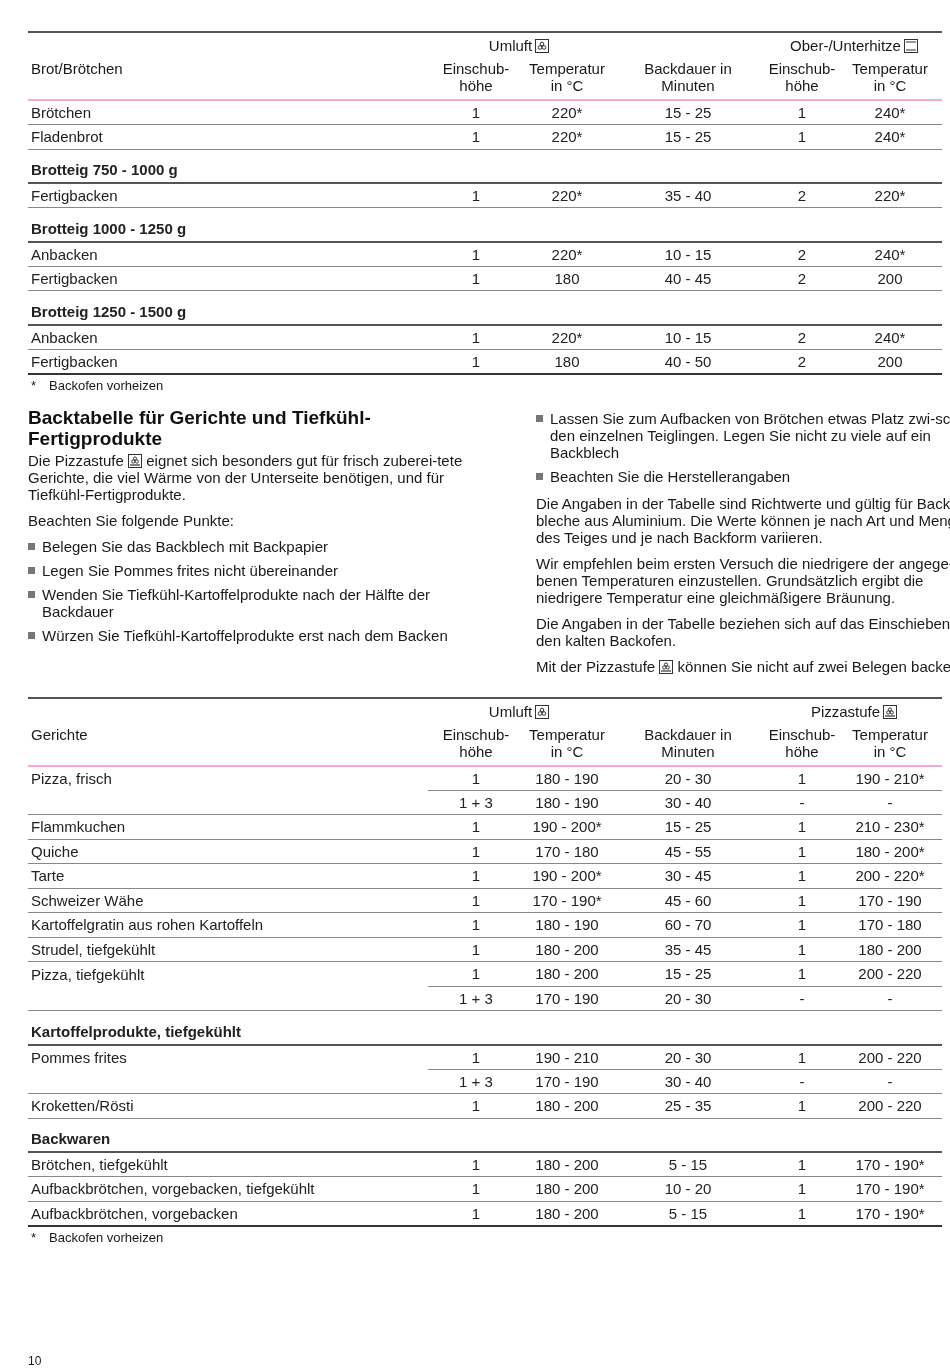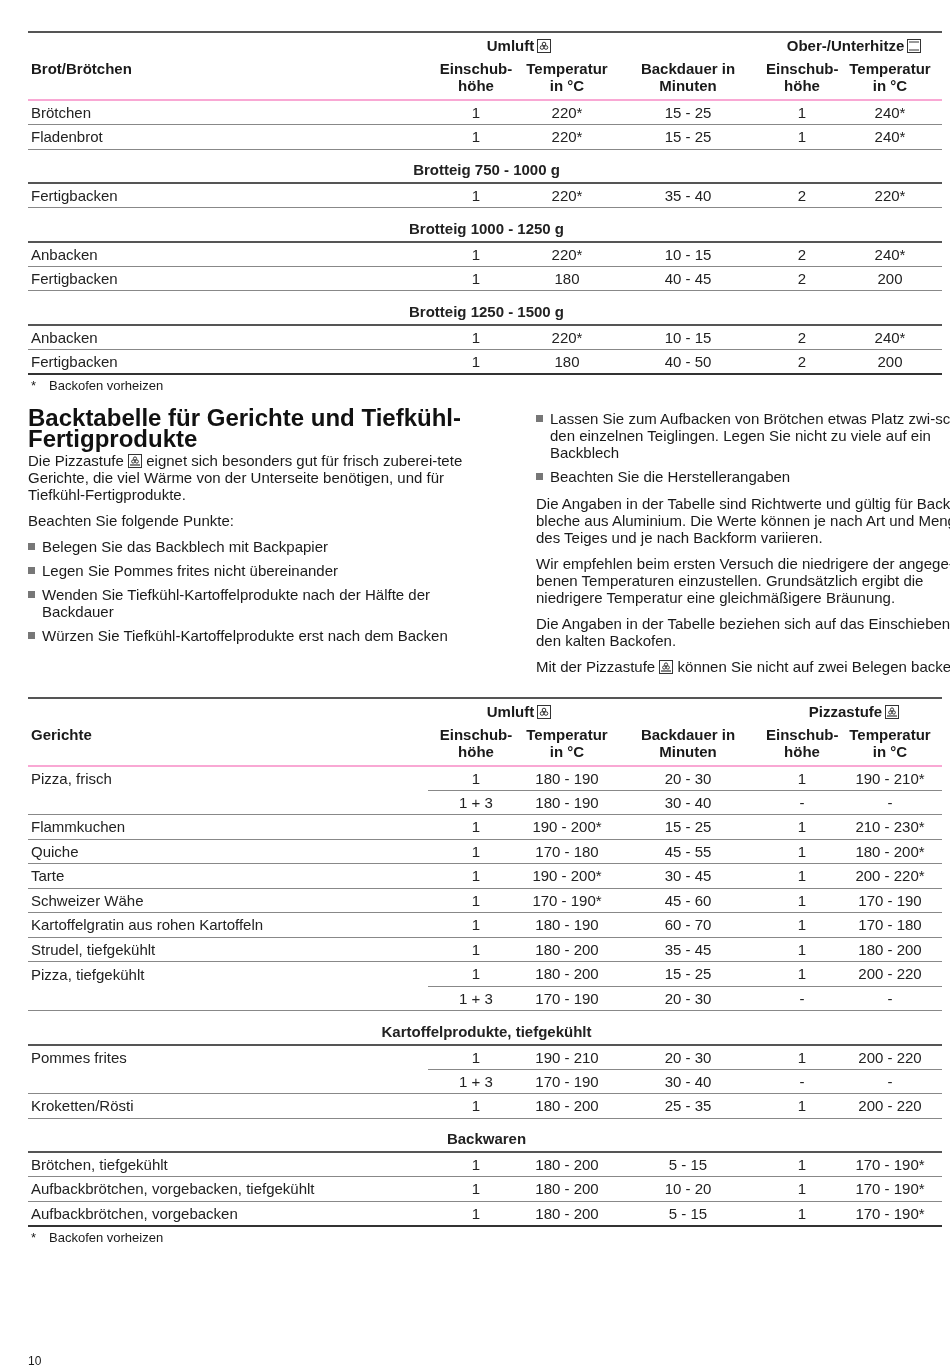--- a/index.html
+++ b/index.html
@@ -21,21 +21,21 @@
     font-size: 15px;
   }
   table.bake col.c-name { width: 400px; }
   table.bake col.c-einsch { width: 96px; }
   table.bake col.c-temp { width: 86px; }
   table.bake col.c-dauer { width: 156px; }
   table.bake col.c-einsch2 { width: 72px; }
   table.bake col.c-temp2 { width: 104px; }
 
   table.bake th {
-    font-weight: bold;
+    font-weight: normal;
     font-size: 15px;
     text-align: center;
     line-height: 17px;
     vertical-align: top;
     padding: 0;
   }
   table.bake th.left { text-align: left; padding-left: 3px; }
   tr.group-head th { height: 28px; padding-top: 4px; }
   tr.col-head th { height: 40px; padding-bottom: 4px; vertical-align: top;}
   tr.top-rule th { border-top: 2px solid #555; }
@@ -48,21 +48,21 @@
     font-size: 15px;
     color: #222;
     border-bottom: 1.5px solid #888;
     white-space: nowrap;
     font-stretch: condensed;
   }
   table.bake td.name { text-align: left; padding-left: 3px; }
   table.bake tr.firstpart td.name { border-bottom: none; }
   table.bake tr.section td {
     font-weight: bold;
-    text-align: center;
+    text-align: left;
     padding-left: 3px;
     height: 34px;
     vertical-align: bottom;
     padding-bottom: 4px;
     border-bottom: 2px solid #555;
   }
   table.bake tr.last td { border-bottom: 2px solid #333; }
 
   .icon-box {
     display: inline-block;
@@ -75,21 +75,21 @@
   .icon-box svg { position: absolute; left: 0; top: 0; width: 12px; height: 12px; }
 
   .footnote { font-size: 13px; margin-top: 3px; padding-left: 3px; }
   .footnote .star { display: inline-block; width: 18px; }
 
   
   .cols { position: relative; height: 290px; margin-top: 14px; }
   .col-left { position: absolute; left: 0; top: 0; width: 445px; }
   .col-right { position: absolute; left: 472px; top: 3px; width: 444px; margin-left: 36px; }
   h2 {
-    font-size: 24px;
+    font-size: 19px;
     font-weight: bold;
     line-height: 21px;
     color: #111;
     margin-bottom: 3px;
   }
   p.txt { font-size: 15px; line-height: 17px; margin-bottom: 9px; color: #1a1a1a; }
   ul.bullets { list-style: none; }
   ul.bullets li {
     position: relative;
     padding-left: 14px;

